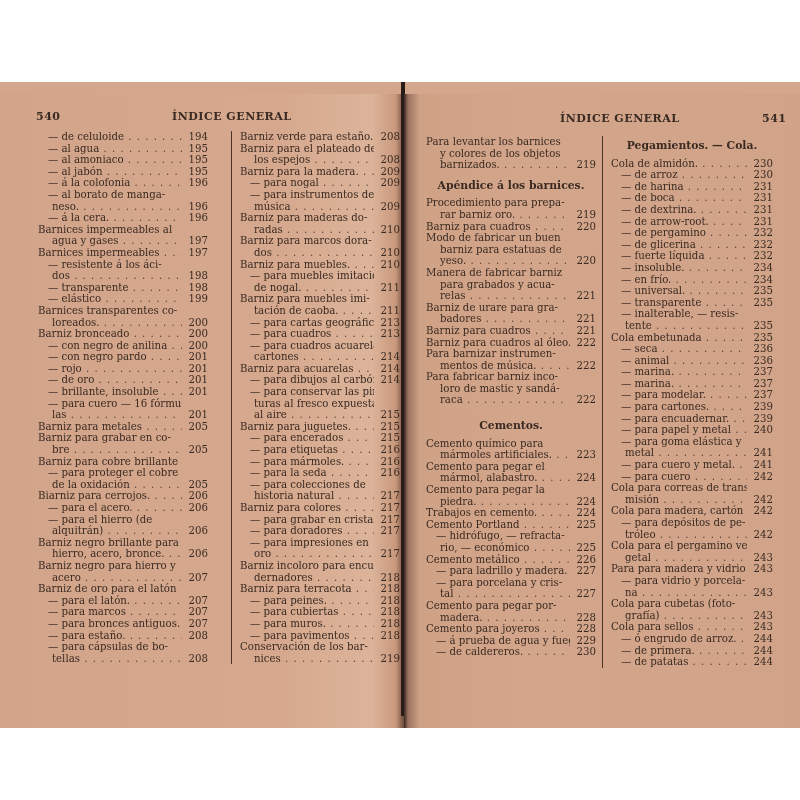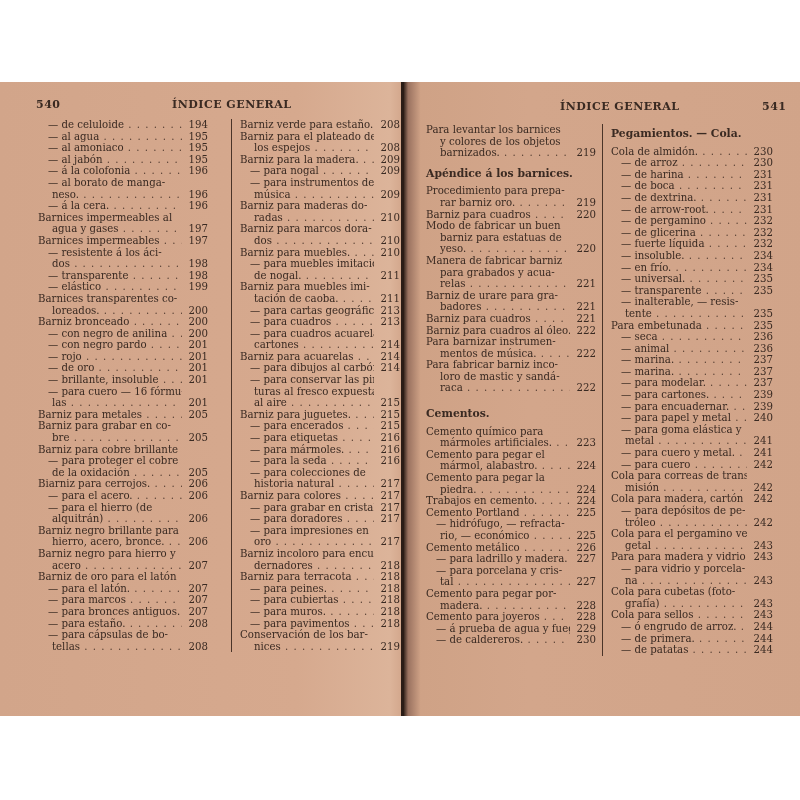--- a/index.html
+++ b/index.html
@@ -1,36 +1,36 @@
 <!DOCTYPE html>
 <html><head>
 <meta charset="utf-8">
 <style>
   html, body { margin:0; padding:0; background:#ffffff; }
   body { width:800px; height:800px; position:relative; overflow:hidden;
          font-family:"DejaVu Serif", serif; color:#3a2a22; }
   .book { position:absolute; left:0; top:82px; width:800px; height:634px;
           background:#d4a78c; }
-  .page { position:absolute; top:0; height:634px; overflow:hidden;padding-left:20px; }
+  .page { position:absolute; top:12px; height:634px; overflow:hidden; }
   .page.left  { left:0; width:404px;
     background:linear-gradient(to right,#d2a58a 0%,#d6a98e 70%,#dcb49a 92%,#c8987c 98%,#6e4c3c 100%); }
   .page.right { left:404px; width:396px;
     background:linear-gradient(to right,#3a2820 0%,#9a7260 1%,#cfa286 4%,#d3a68b 30%,#d1a489 100%); }
   .gutter { position:absolute; left:401px; top:0; width:4px; height:634px; background:#2a1c16; }
   .runhead { position:absolute; font-size:11px; font-weight:bold; letter-spacing:0.5px; color:#3a2a22; }
   .col { position:absolute; font-size:10.2px; line-height:11.6px; }
   .col.bordered { border-left:1.5px solid #4a3428; }
   .entry { position:relative; display:flex; justify-content:space-between; white-space:nowrap; }
   .entry .t { overflow:hidden; flex:1; }
   .entry .t::after { content:" . . . . . . . . . . . . . . . . . . . . . . . . . . . . . ."; color:#5a4236; letter-spacing:1px; }
   .entry.cont .t::after { content:""; }
   .entry .p { padding-left:4px; min-width:22px; text-align:right; }
   .entry.sub { padding-left:10px; }
   .entry.wrap { padding-left:14px; }
-  .section-title { text-align:left; font-weight:bold; font-size:10.8px; margin:9px 0 6px 0; }
+  .section-title { text-align:center; font-weight:bold; font-size:10.8px; margin:9px 0 6px 0; }
 </style>
 </head>
 <body>
 
 <div class="book">
   <div class="page left">
     <div class="runhead" style="left:36px; top:16px;">540</div>
     <div class="runhead" style="left:172px; top:16px;">ÍNDICE GENERAL</div>
     <div class="col" id="lc1" style="left:38px; top:37px; width:170px;">
         <div class="entry sub">
@@ -636,21 +636,21 @@
           </div>
           <div class="entry sub cont">
             <span class="t">— inalterable, — resis-</span>
             <span class="p"></span>
           </div>
           <div class="entry wrap">
             <span class="t">tente</span>
             <span class="p">235</span>
           </div>
           <div class="entry">
-            <span class="t">Para embetunada</span>
+            <span class="t">Cola embetunada</span>
             <span class="p">235</span>
           </div>
           <div class="entry sub">
             <span class="t">— seca</span>
             <span class="p">236</span>
           </div>
           <div class="entry sub">
             <span class="t">— animal</span>
             <span class="p">236</span>
           </div>

